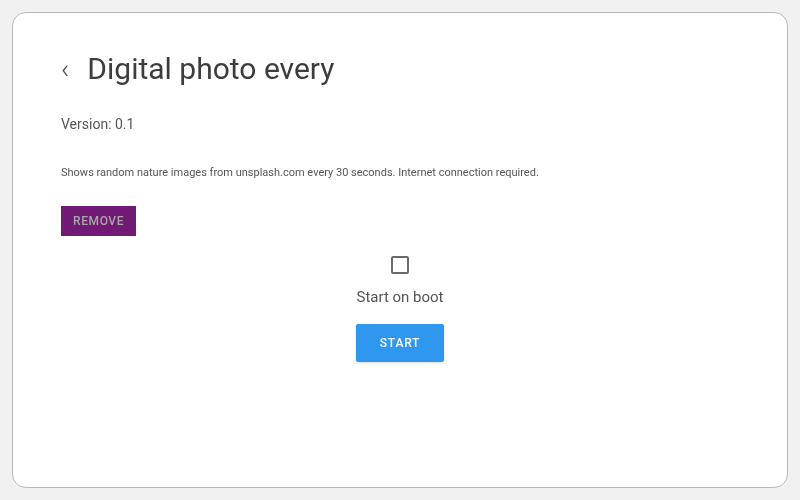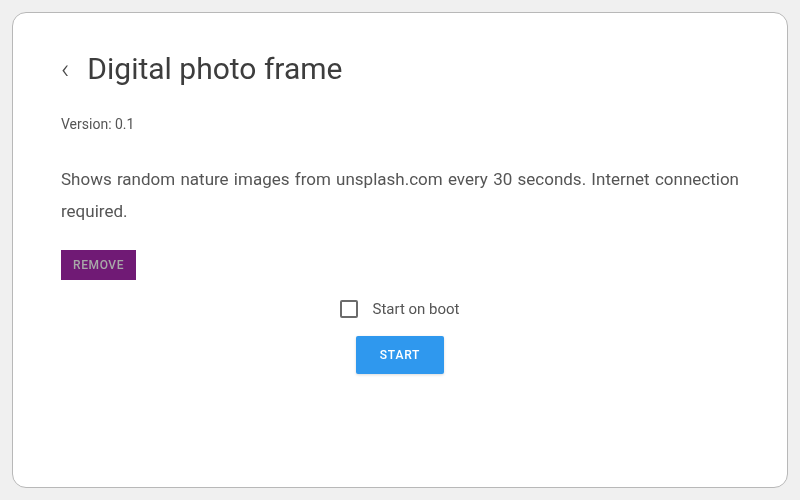--- a/index.html
+++ b/index.html
@@ -40,21 +40,21 @@
       font-size: 30px;
       font-weight: 400;
       color: #3d3d3d;
     }
     .version {
       font-size: 14px;
       color: #555555;
       margin-bottom: 31px;
     }
     .description {
-      font-size: 17px;
+      font-size: 11px;
       color: #555555;
       line-height: 1.9;
       text-align: justify;
       margin-bottom: 22px;
     }
     .remove-btn {
       background: #701a75;
       color: #a8a8a8;
       border: none;
       padding: 8px 12px;
@@ -68,20 +68,21 @@
       margin-top: 20px;
       display: flex;
       flex-direction: column;
       align-items: center;
       gap: 18px;
     }
     .checkbox-row {
       display: flex;
       align-items: center;
       gap: 14px;
+      flex-direction: column;
     }
     .checkbox {
       width: 18px;
       height: 18px;
       border: 2px solid #6b6b6b;
       border-radius: 2px;
       cursor: pointer;
       background: #fff;
     }
     .checkbox-label {
@@ -101,21 +102,21 @@
       box-shadow: 0 1px 3px rgba(0,0,0,0.15);
       border-radius: 2px;
     }
   </style>
 </head>
 <body>
 
 <div class="card">
   <div class="header">
     <span class="back-chevron">‹</span>
-    <h1 class="title">Digital photo frame</h1>
+    <h1 class="title">Digital photo every</h1>
   </div>
 
   <div class="version">Version: 0.1</div>
 
   <p class="description">Shows random nature images from unsplash.com every 30 seconds. Internet connection required.</p>
 
   <button class="remove-btn">REMOVE</button>
 
   <div class="center-area">
     <div class="checkbox-row">

